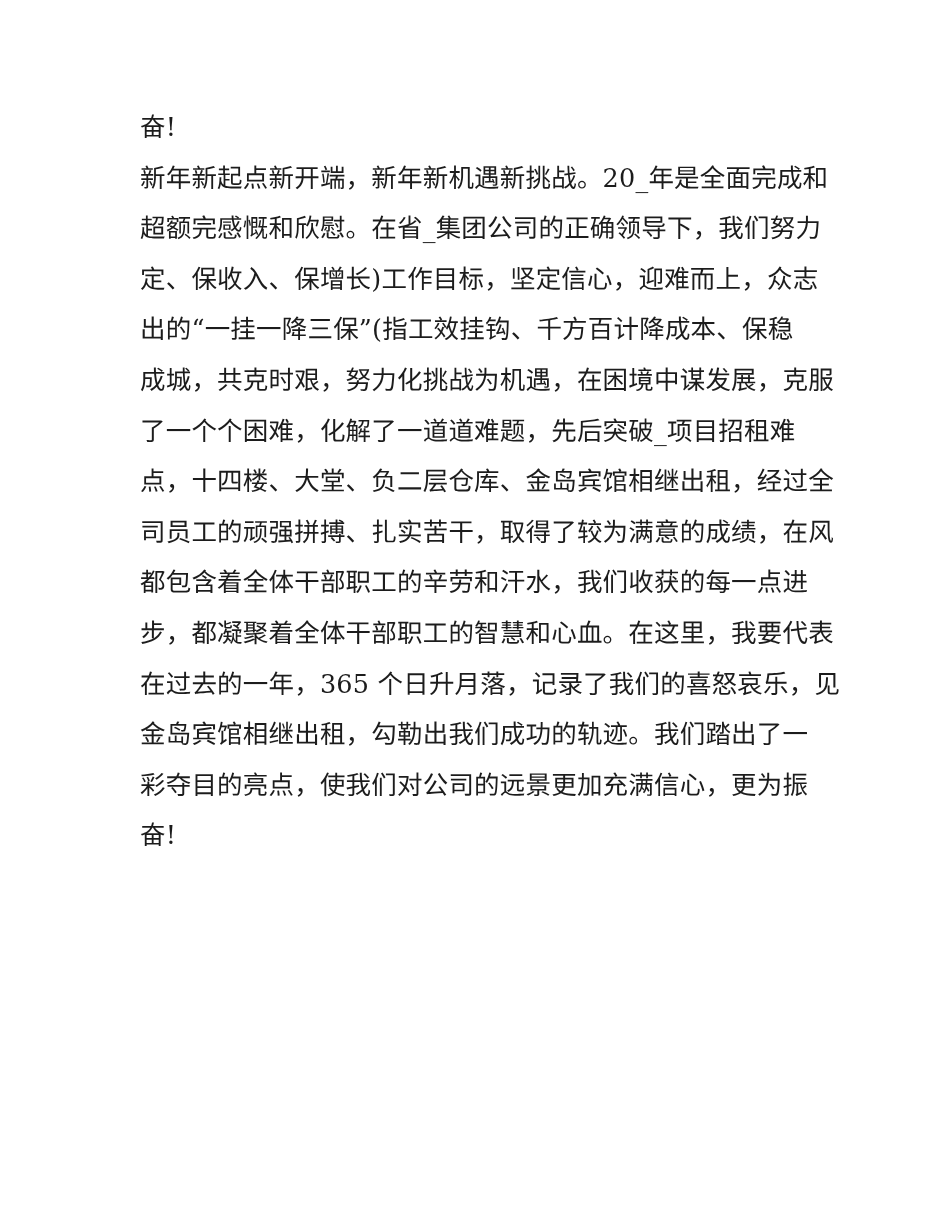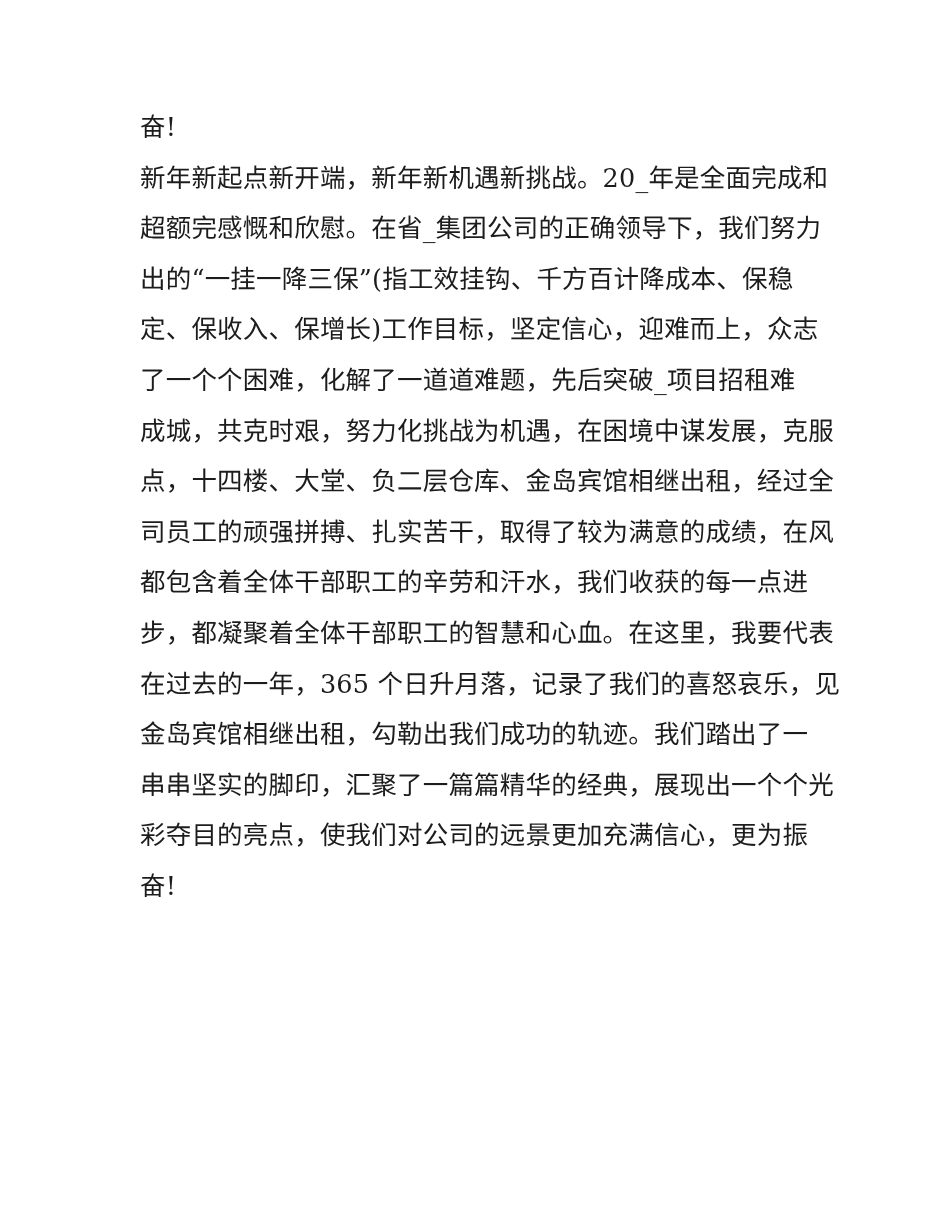--- a/index.html
+++ b/index.html
@@ -35,27 +35,26 @@
   }
 </style>
 </head>
 <body>
 
 <div class="page">
   <div class="text-block">
     <div class="line">奋!</div>
     <div class="line">新年新起点新开端，新年新机遇新挑战。20_年是全面完成和</div>
     <div class="line">超额完感慨和欣慰。在省_集团公司的正确领导下，我们努力</div>
+    <div class="line">定、保收入、保增长)工作目标，坚定信心，迎难而上，众志</div>
     <div class="line">出的“一挂一降三保”(指工效挂钩、千方百计降成本、保稳</div>
-    <div class="line">定、保收入、保增长)工作目标，坚定信心，迎难而上，众志</div>
+    <div class="line">成城，共克时艰，努力化挑战为机遇，在困境中谋发展，克服</div>
     <div class="line">了一个个困难，化解了一道道难题，先后突破_项目招租难</div>
-    <div class="line">成城，共克时艰，努力化挑战为机遇，在困境中谋发展，克服</div>
     <div class="line">点，十四楼、大堂、负二层仓库、金岛宾馆相继出租，经过全</div>
     <div class="line">司员工的顽强拼搏、扎实苦干，取得了较为满意的成绩，在风</div>
     <div class="line">都包含着全体干部职工的辛劳和汗水，我们收获的每一点进</div>
     <div class="line">步，都凝聚着全体干部职工的智慧和心血。在这里，我要代表</div>
     <div class="line">在过去的一年，365 个日升月落，记录了我们的喜怒哀乐，见</div>
     <div class="line">金岛宾馆相继出租，勾勒出我们成功的轨迹。我们踏出了一</div>
-    <div class="line">串串坚实的脚印，汇聚了一篇篇精华的经典，展现出一个个光</div>
     <div class="line">彩夺目的亮点，使我们对公司的远景更加充满信心，更为振</div>
     <div class="line">奋!</div>
   </div>
 </div>
 
 </body></html>

